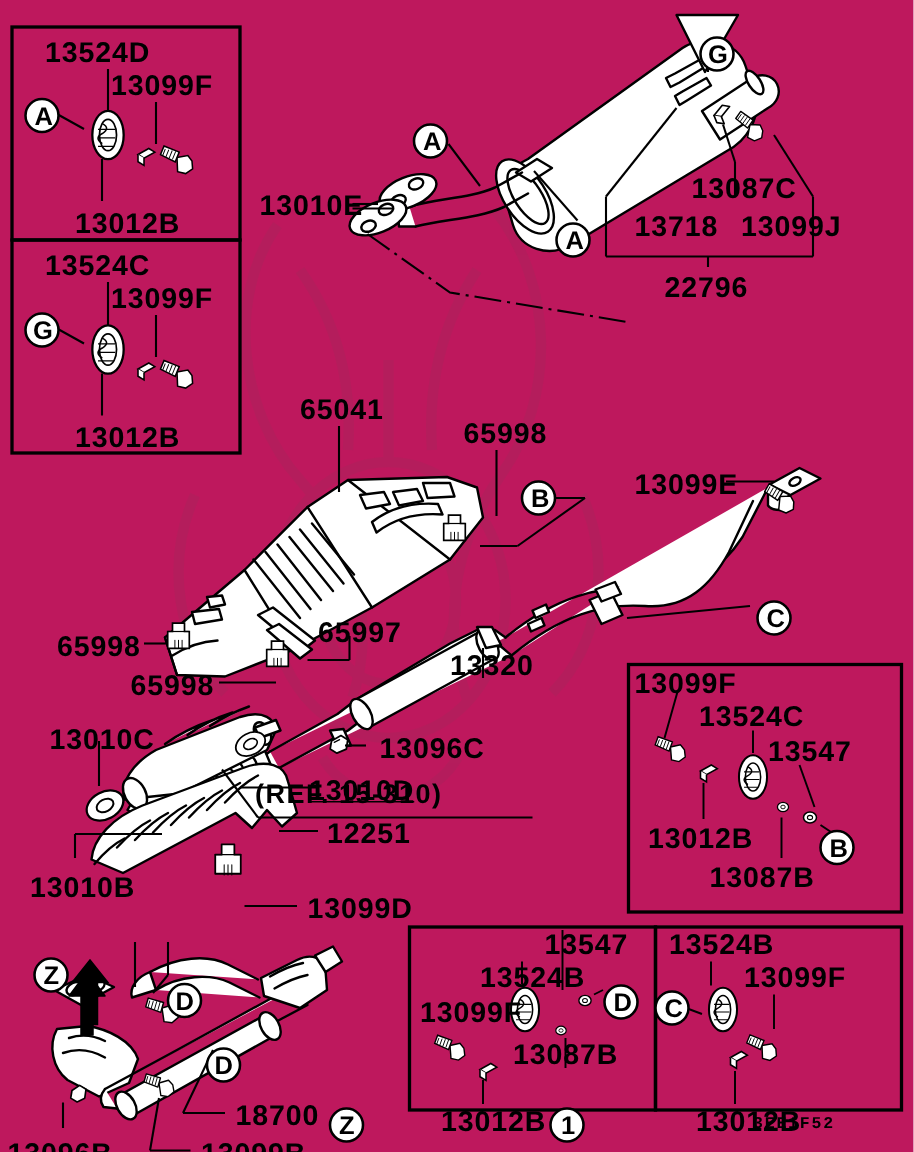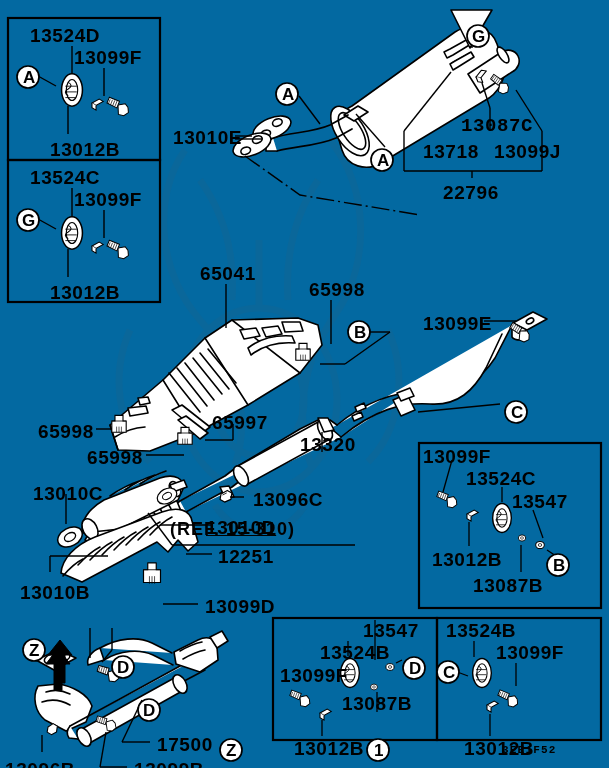--- a/index.html
+++ b/index.html
@@ -4,21 +4,21 @@
 <style>
   html, body {
     margin: 0;
     padding: 0;
     background: #ffffff;
   }
   #canvas {
     position: relative;
     width: 609px;
     height: 768px;
-    background: #0369a1;
+    background: #be185d;
     overflow: hidden;
     font-family: "Liberation Sans", sans-serif;
   }
   #art {
     position: absolute;
     left: 0; top: 0;
     width: 609px;
     height: 768px;
   }
   .lbl {
@@ -514,21 +514,21 @@
 
   <div class="lbl" style="left:30px;top:26px;">13524D</div>
   <div class="lbl" style="left:74px;top:48px;">13099F</div>
   <div class="lbl" style="left:50px;top:140px;">13012B</div>
 
   <div class="lbl" style="left:30px;top:168px;">13524C</div>
   <div class="lbl" style="left:74px;top:190px;">13099F</div>
   <div class="lbl" style="left:50px;top:283px;">13012B</div>
 
   <div class="lbl" style="left:173px;top:128px;">13010E</div>
-  <div class="lbl" style="left:461px;top:117px;font-family:Liberation Mono, monospace;">13087C</div>
+  <div class="lbl" style="left:461px;top:117px;">13087C</div>
   <div class="lbl" style="left:423px;top:142px;">13718</div>
   <div class="lbl" style="left:494px;top:142px;">13099J</div>
   <div class="lbl" style="left:443px;top:183px;">22796</div>
 
   <div class="lbl" style="left:200px;top:264px;">65041</div>
   <div class="lbl" style="left:309px;top:280px;">65998</div>
   <div class="lbl" style="left:423px;top:314px;">13099E</div>
   <div class="lbl" style="left:212px;top:413px;">65997</div>
   <div class="lbl" style="left:38px;top:422px;">65998</div>
   <div class="lbl" style="left:87px;top:448px;">65998</div>
@@ -536,21 +536,21 @@
   <div class="lbl" style="left:253px;top:490px;">13096C</div>
 
   <div class="lbl" style="left:33px;top:484px;">13010C</div>
   <div class="lbl" style="left:206px;top:518px;text-decoration:underline;">13010D</div>
   <div class="paren" style="left:170px;top:519px;">(REF. 15-310)</div>
   <div class="lbl" style="left:218px;top:547px;">12251</div>
   <div class="lbl" style="left:205px;top:597px;">13099D</div>
   <div class="lbl" style="left:20px;top:583px;">13010B</div>
 
 
-  <div class="lbl" style="left:157px;top:735px;">17500</div>
+  <div class="lbl" style="left:157px;top:735px;">18700</div>
   <div class="lbl" style="left:134px;top:760px;">13099B</div>
   <div class="lbl" style="left:5px;top:760px;">13096B</div>
 
   <div class="lbl" style="left:423px;top:447px;">13099F</div>
   <div class="lbl" style="left:466px;top:469px;">13524C</div>
   <div class="lbl" style="left:512px;top:492px;">13547</div>
   <div class="lbl" style="left:432px;top:550px;">13012B</div>
   <div class="lbl" style="left:473px;top:576px;">13087B</div>
 
   <div class="lbl" style="left:363px;top:621px;">13547</div>

